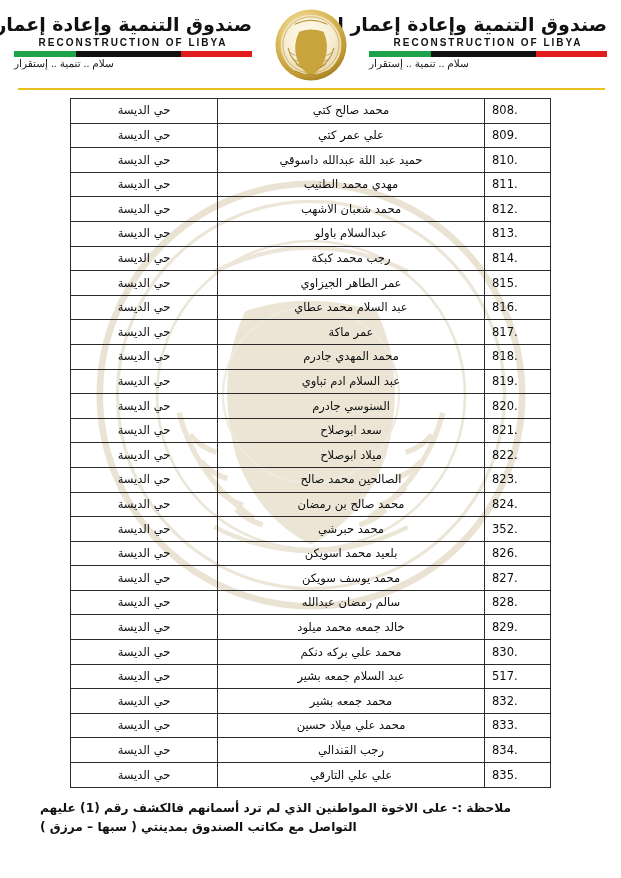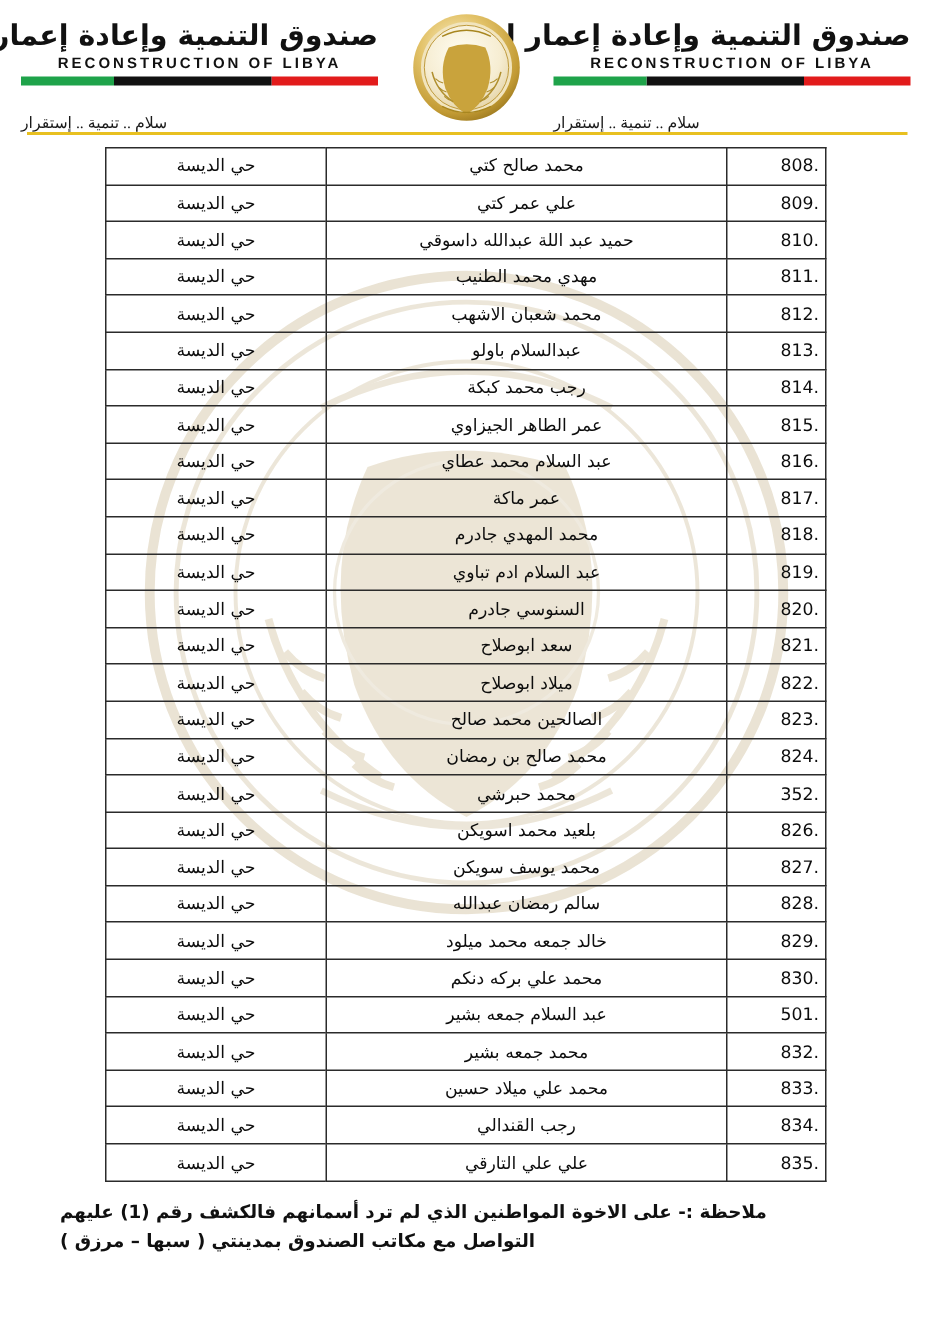--- a/index.html
+++ b/index.html
@@ -84,26 +84,26 @@
     height: 6px;
     margin-top: 3px;
     width: 100%;
   }
   .flagbar i { display:block; height:100%; }
   .flag-red   { width: 30%; }
   .flag-black { width: 44%; }
   .flag-green { width: 26%; }
 
   .brand-slogan {
-    font-family: Liberation Serif, serif;
+    font-family: Liberation Sans, sans-serif;
     font-size: 10.5px;
     color: #1a1a1a;
     direction: rtl;
     text-align: left;
-    margin-top: 18px;
+    margin-top: 0;
     white-space: nowrap;
   }
   .brand.right .brand-slogan { text-align: left; }
   .brand.left  .brand-slogan { text-align: left; }
 
   .emblem {
     width: 74px;
     height: 74px;
     flex: 0 0 74px;
     margin-top: 2px;
@@ -146,21 +146,21 @@
     width: 57px;
     text-align: right;
     direction: ltr;
     font-family: "Liberation Serif", "DejaVu Serif", serif;
     font-size: 14px;
     padding-right: 0;
     padding-left: 4px;
   }
   td.col-num span {
     display: block;
-    text-align: right;
+    text-align: left;
     direction: ltr;
     padding-left: 3px;
   }
   td.col-name {
     text-align: center;
     font-size: 11.5px;
   }
   td.col-area {
     width: 138px;
     text-align: center;
@@ -425,21 +425,21 @@
           </tr>
           <tr>
             <td class="col-num">
               <span>830.</span>
             </td>
             <td class="col-name">محمد علي بركه دنكم</td>
             <td class="col-area">حي الديسة</td>
           </tr>
           <tr>
             <td class="col-num">
-              <span>501.</span>
+              <span>517.</span>
             </td>
             <td class="col-name">عبد السلام جمعه بشير</td>
             <td class="col-area">حي الديسة</td>
           </tr>
           <tr>
             <td class="col-num">
               <span>832.</span>
             </td>
             <td class="col-name">محمد جمعه بشير</td>
             <td class="col-area">حي الديسة</td>

